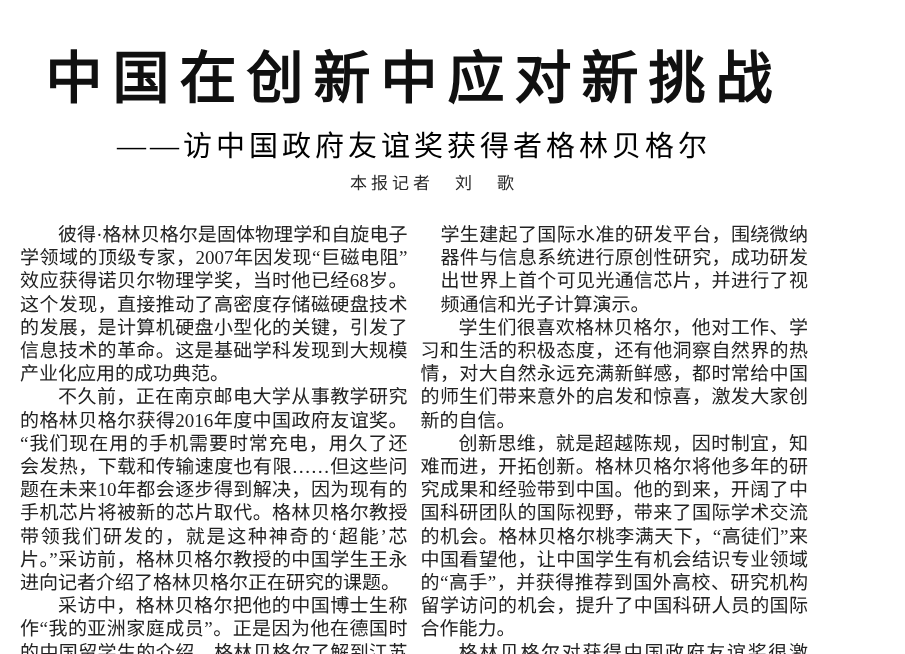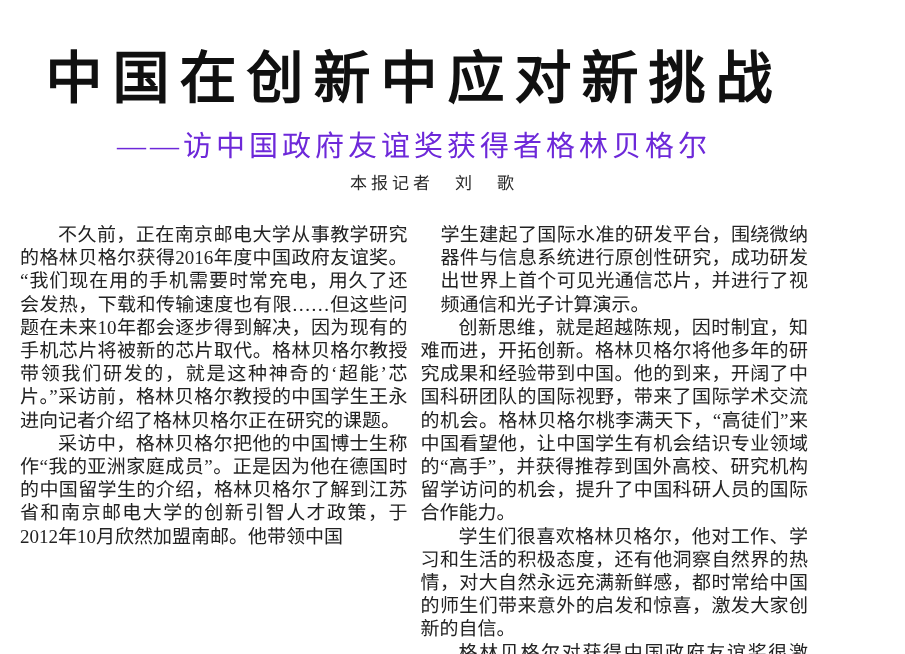--- a/index.html
+++ b/index.html
@@ -31,21 +31,21 @@
   }
 
   .subhead {
     margin-top: 25px;
     text-align: center;
     font-family: "Liberation Serif", "DejaVu Serif", serif;
     font-weight: 400;
     font-size: 29px;
     line-height: 1.0;
     letter-spacing: 4px;
-    color: #6d28d9;
+    color: #000000;
     white-space: nowrap;
   }
 
   .byline {
     margin-top: 14px;
     text-align: center;
     font-size: 17px;
     line-height: 1.0;
     letter-spacing: 4px;
     color: #2a2a2a;
@@ -86,26 +86,27 @@
 
   <h1 class="headline">中国在创新中应对新挑战</h1>
 
   <h2 class="subhead">——访中国政府友谊奖获得者格林贝格尔</h2>
 
   <div class="byline">本报记者　刘　歌</div>
 
   <div class="columns">
 
     <div class="column">
+      <p>彼得·格林贝格尔是固体物理学和自旋电子学领域的顶级专家，2007年因发现“巨磁电阻”效应获得诺贝尔物理学奖，当时他已经68岁。这个发现，直接推动了高密度存储磁硬盘技术的发展，是计算机硬盘小型化的关键，引发了信息技术的革命。这是基础学科发现到大规模产业化应用的成功典范。</p>
       <p>不久前，正在南京邮电大学从事教学研究的格林贝格尔获得2016年度中国政府友谊奖。“我们现在用的手机需要时常充电，用久了还会发热，下载和传输速度也有限……但这些问题在未来10年都会逐步得到解决，因为现有的手机芯片将被新的芯片取代。格林贝格尔教授带领我们研发的，就是这种神奇的‘超能’芯片。”采访前，格林贝格尔教授的中国学生王永进向记者介绍了格林贝格尔正在研究的课题。</p>
       <p>采访中，格林贝格尔把他的中国博士生称作“我的亚洲家庭成员”。正是因为他在德国时的中国留学生的介绍，格林贝格尔了解到江苏省和南京邮电大学的创新引智人才政策，于2012年10月欣然加盟南邮。他带领中国</p>
     </div>
 
     <div class="column">
       <p class="continuation">学生建起了国际水准的研发平台，围绕微纳器件与信息系统进行原创性研究，成功研发出世界上首个可见光通信芯片，并进行了视频通信和光子计算演示。</p>
+      <p>学生们很喜欢格林贝格尔，他对工作、学习和生活的积极态度，还有他洞察自然界的热情，对大自然永远充满新鲜感，都时常给中国的师生们带来意外的启发和惊喜，激发大家创新的自信。</p>
       <p>创新思维，就是超越陈规，因时制宜，知难而进，开拓创新。格林贝格尔将他多年的研究成果和经验带到中国。他的到来，开阔了中国科研团队的国际视野，带来了国际学术交流的机会。格林贝格尔桃李满天下，“高徒们”来中国看望他，让中国学生有机会结识专业领域的“高手”，并获得推荐到国外高校、研究机构留学访问的机会，提升了中国科研人员的国际合作能力。</p>
-      <p>学生们很喜欢格林贝格尔，他对工作、学习和生活的积极态度，还有他洞察自然界的热情，对大自然永远充满新鲜感，都时常给中国的师生们带来意外的启发和惊喜，激发大家创新的自信。</p>
       <p>格林贝格尔对获得中国政府友谊奖很激动：“今天的中国，尊重人才，重视科技，提倡创新，正以积极开放的姿态吸引国际人才、迎接时代挑战。”他相信中国科研人员一定会对光通信产业的革命性变化作出重要贡献。</p>
     </div>
 
   </div>
 
 </div>
 
 </body></html>

